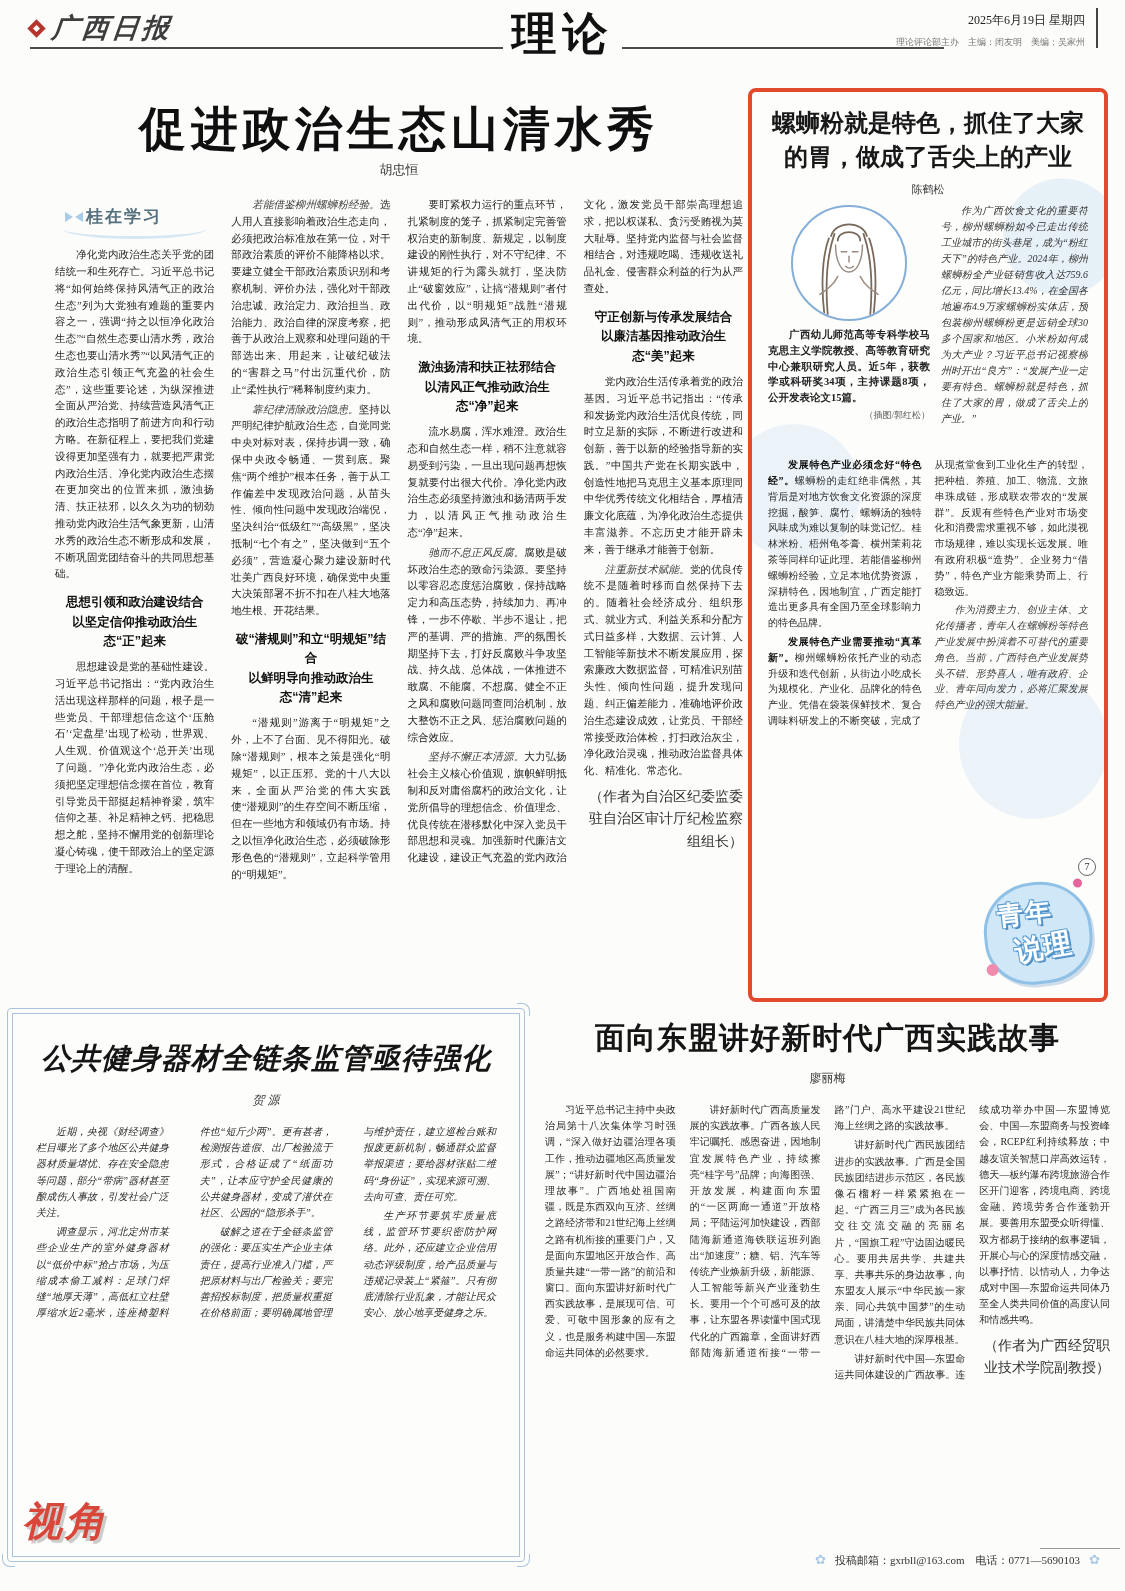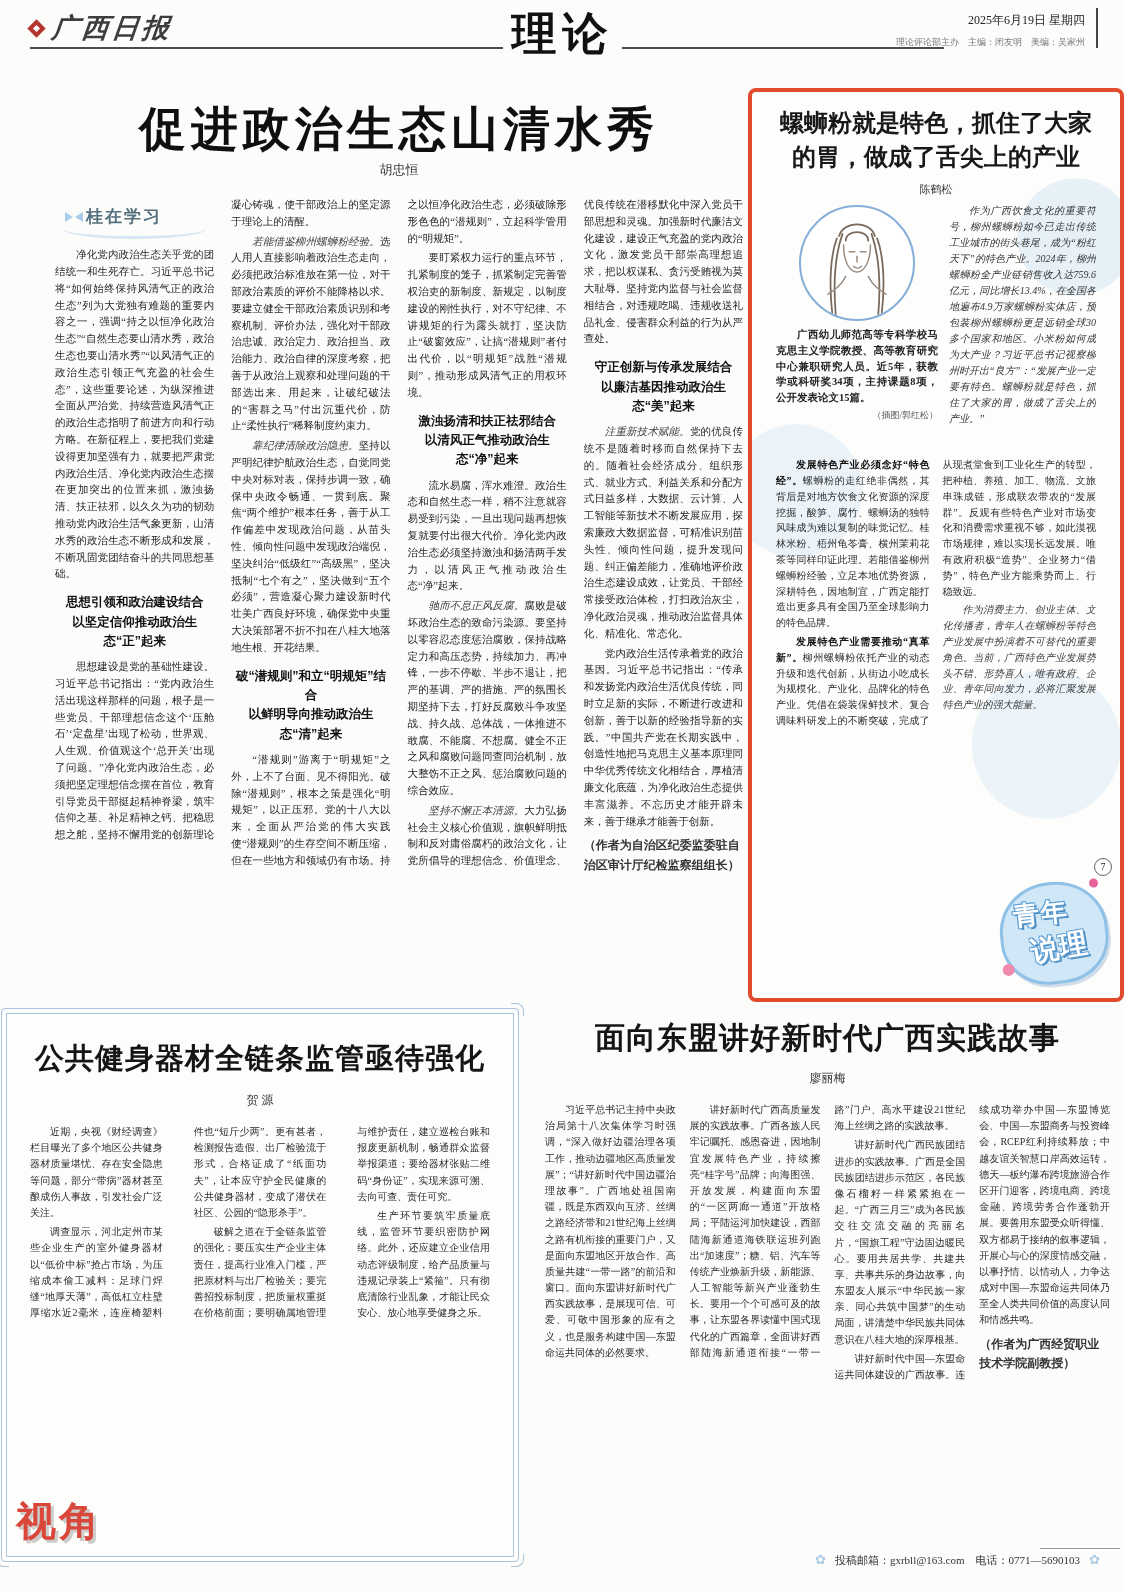--- a/index.html
+++ b/index.html
@@ -29,24 +29,24 @@
           border-bottom:3px solid #d6e7f3;border-radius:0 0 50% 50%/0 0 10px 10px;}
   .marker .bow{width:18px;height:10px;position:relative;flex:0 0 18px;}
   .marker .bow:before,.marker .bow:after{content:"";position:absolute;top:0;border-style:solid;}
   .marker .bow:before{left:0;border-width:5px 0 5px 8px;border-color:transparent transparent transparent #a9cde9;}
   .marker .bow:after{right:0;border-width:5px 8px 5px 0;border-color:transparent #a9cde9 transparent transparent;}
   .marker-text{font-size:17px;font-weight:bold;color:#55707e;letter-spacing:2px;}
   .main-body p{margin:0 0 3px;text-indent:2em;}
   .subhead{font-family:"Liberation Sans","DejaVu Sans",sans-serif;font-weight:bold;font-size:12.5px;
            line-height:1.55;text-align:center;margin:10px 0 8px;break-inside:avoid;color:#111;}
   .lead{font-style:italic;color:#3c3c3c;}
-  .attr{text-align:left;text-indent:0 !important;font-size:12px;color:#333;margin-top:6px !important;font-weight:bold;}
+  .attr{text-align:right;text-indent:0 !important;font-size:14px;color:#333;margin-top:6px !important;}
   
   .feature{position:absolute;left:748px;top:88px;width:320px;height:884px;border:4px solid #e14a2d;
-           border-radius:8px;padding:12px 24px 10px;background:
+           border-radius:8px;padding:12px 16px 10px;background:
            radial-gradient(circle at 88% 16%, rgba(168,205,234,.26) 0 58px, transparent 59px),
            radial-gradient(circle at 12% 44%, rgba(168,205,234,.2) 0 66px, transparent 67px),
            radial-gradient(circle at 80% 72%, rgba(168,205,234,.2) 0 74px, transparent 75px),
            #fdfdfc;}
   .f-title{font-family:"Liberation Sans","DejaVu Sans",sans-serif;font-size:24px;font-weight:bold;
            line-height:1.4;text-align:center;color:#181818;margin-top:2px;}
   .f-byline{text-align:center;font-size:11px;color:#333;margin:9px 0 6px;}
   .f-top{display:flex;gap:11px;height:248px;overflow:hidden;}
   .f-left{width:162px;flex:0 0 162px;}
   .portrait{width:112px;height:112px;border:2px solid #85aed8;border-radius:50%;margin:2px auto 6px;
@@ -64,22 +64,22 @@
   .badge-l1,.badge-l2{position:absolute;font-family:"Liberation Sans","DejaVu Sans",sans-serif;
          font-weight:bold;color:#fff;text-shadow:-1px -1px 0 #5f9fd4,1px -1px 0 #5f9fd4,-1px 1px 0 #5f9fd4,1px 1px 0 #5f9fd4,2px 2px 0 #4a88bd;}
   .badge-l1{left:12px;top:10px;font-size:26px;letter-spacing:2px;}
   .badge-l2{left:26px;top:44px;font-size:28px;letter-spacing:1px;transform:rotate(-4deg);}
   .badge .dot1,.badge .dot2{content:"";position:absolute;border-radius:50%;background:#f08bb0;}
   .badge .dot1{width:12px;height:12px;left:-4px;bottom:10px;}
   .badge .dot2{width:9px;height:9px;right:2px;top:-2px;background:#e6649b;}
   .pagenum{position:absolute;right:8px;bottom:122px;width:16px;height:16px;border:1px solid #666;
            border-radius:50%;font-size:10px;line-height:16px;text-align:center;color:#333;background:#fff;}
   
-  .vpbox{position:absolute;left:1px;top:1008px;width:516px;height:552px;border:1.5px solid #aac2da;
-         border-radius:4px;background:#fdfdfc;outline:1px solid #aac2da;outline-offset:-6px;}
+  .vpbox{position:absolute;left:7px;top:1008px;width:516px;height:552px;border:1.5px solid #aac2da;
+         border-radius:4px;background:#fdfdfc;outline:1px solid #aac2da;outline-offset:-6px;font-style:italic;}
   .corner{position:absolute;width:12px;height:12px;border:1.5px solid #aac2da;}
   .c-tr{right:-6px;top:-6px;border-left:none;border-bottom:none;border-top-right-radius:8px;}
   .c-bl{left:-6px;bottom:-6px;border-right:none;border-top:none;border-bottom-left-radius:8px;}
   .c-br{right:-6px;bottom:-6px;border-left:none;border-top:none;border-bottom-right-radius:8px;}
   .vp-title{margin-top:30px;text-align:center;font-size:29px;font-weight:bold;letter-spacing:1px;color:#151515;}
   .vp-byline{text-align:center;font-size:12px;margin-top:13px;color:#333;}
   .vp-body{margin:15px 20px 0;height:424px;column-count:3;column-gap:15px;font-size:10px;line-height:1.62;
            text-align:justify;overflow:hidden;color:#2a2a2a;}
   .vp-body p{margin:0 8px 3px;text-indent:2em;}
   .vp-label{position:absolute;left:10px;bottom:12px;background:#fdfdfc;padding:2px 8px 0 4px;
@@ -146,22 +146,22 @@
         <span>以清风正气推动政治生态“净”起来</span>
       </div>
       <p><span class="lead"></span><span>流水易腐，浑水难澄。政治生态和自然生态一样，稍不注意就容易受到污染，一旦出现问题再想恢复就要付出很大代价。净化党内政治生态必须坚持激浊和扬清两手发力，以清风正气推动政治生态“净”起来。</span></p>
       <p><span class="lead">驰而不息正风反腐。</span><span>腐败是破坏政治生态的致命污染源。要坚持以零容忍态度惩治腐败，保持战略定力和高压态势，持续加力、再冲锋，一步不停歇、半步不退让，把严的基调、严的措施、严的氛围长期坚持下去，打好反腐败斗争攻坚战、持久战、总体战，一体推进不敢腐、不能腐、不想腐。健全不正之风和腐败问题同查同治机制，放大整饬不正之风、惩治腐败问题的综合效应。</span></p>
       <p><span class="lead">坚持不懈正本清源。</span><span>大力弘扬社会主义核心价值观，旗帜鲜明抵制和反对庸俗腐朽的政治文化，让党所倡导的理想信念、价值理念、优良传统在潜移默化中深入党员干部思想和灵魂。加强新时代廉洁文化建设，建设正气充盈的党内政治文化，激发党员干部崇高理想追求，把以权谋私、贪污受贿视为莫大耻辱。坚持党内监督与社会监督相结合，对违规吃喝、违规收送礼品礼金、侵害群众利益的行为从严查处。</span></p>
 
       <div class="subhead">
         <span>守正创新与传承发展结合</span><br>
         <span>以廉洁基因推动政治生态“美”起来</span>
       </div>
+      <p><span class="lead"></span><span>党内政治生活传承着党的政治基因。习近平总书记指出：“传承和发扬党内政治生活优良传统，同时立足新的实际，不断进行改进和创新，善于以新的经验指导新的实践。”中国共产党在长期实践中，创造性地把马克思主义基本原理同中华优秀传统文化相结合，厚植清廉文化底蕴，为净化政治生态提供丰富滋养。不忘历史才能开辟未来，善于继承才能善于创新。</span></p>
       <p><span class="lead">注重新技术赋能。</span><span>党的优良传统不是随着时移而自然保持下去的。随着社会经济成分、组织形式、就业方式、利益关系和分配方式日益多样，大数据、云计算、人工智能等新技术不断发展应用，探索廉政大数据监督，可精准识别苗头性、倾向性问题，提升发现问题、纠正偏差能力，准确地评价政治生态建设成效，让党员、干部经常接受政治体检，打扫政治灰尘，净化政治灵魂，推动政治监督具体化、精准化、常态化。</span></p>
-      <p><span class="lead"></span><span>党内政治生活传承着党的政治基因。习近平总书记指出：“传承和发扬党内政治生活优良传统，同时立足新的实际，不断进行改进和创新，善于以新的经验指导新的实践。”中国共产党在长期实践中，创造性地把马克思主义基本原理同中华优秀传统文化相结合，厚植清廉文化底蕴，为净化政治生态提供丰富滋养。不忘历史才能开辟未来，善于继承才能善于创新。</span></p>
       <p class="attr">（作者为自治区纪委监委驻自治区审计厅纪检监察组组长）</p>
     </div>
   </div>
 
   <div class="feature">
     <div class="f-title">螺蛳粉就是特色，抓住了大家的胃，做成了舌尖上的产业</div>
     <div class="f-byline">陈鹤松</div>
     <div class="f-top">
       <div class="f-left">
         <div class="portrait">

